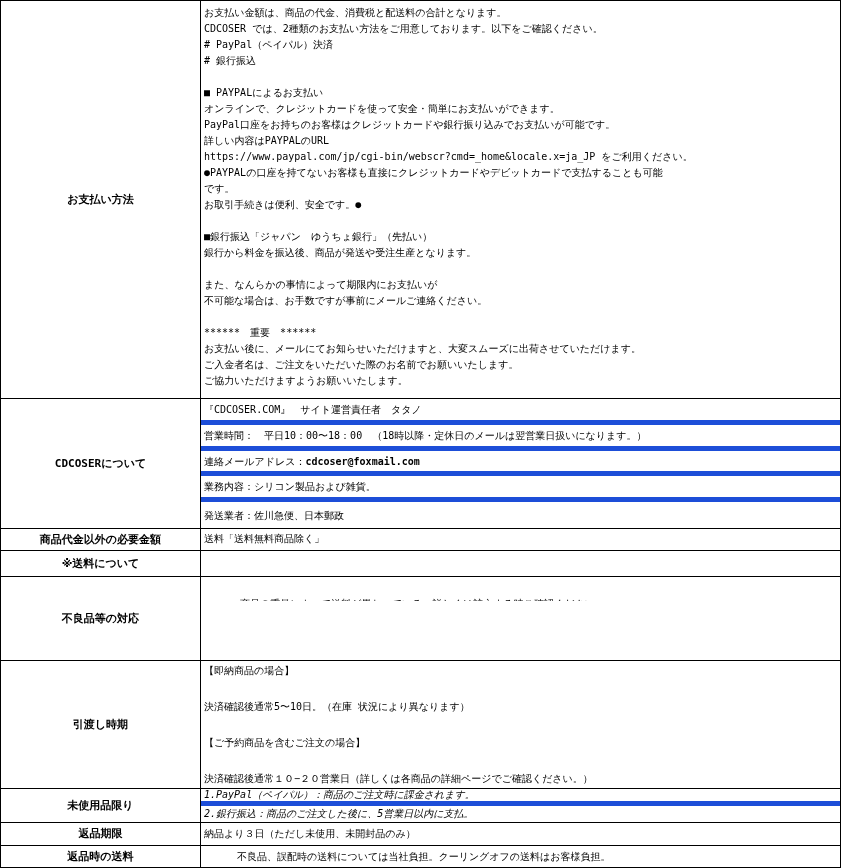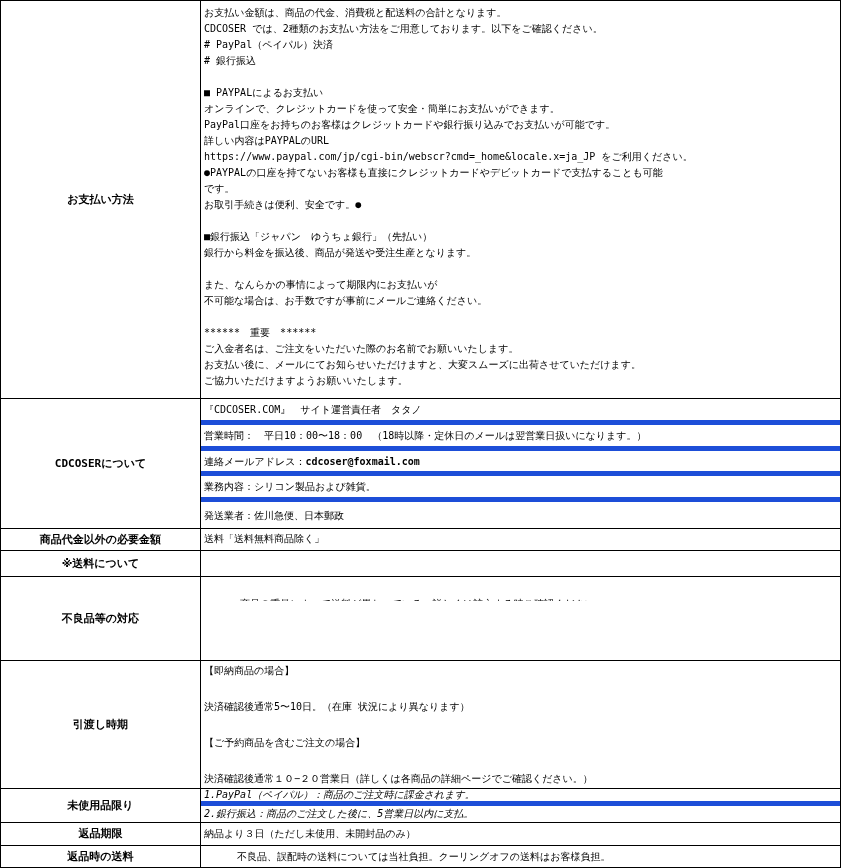--- a/index.html
+++ b/index.html
@@ -108,22 +108,22 @@
           <div class="line">です。</div>
           <div class="line">お取引手続きは便利、安全です。●</div>
           <div class="line">&nbsp;</div>
           <div class="line">■銀行振込「ジャパン　ゆうちょ銀行」（先払い）</div>
           <div class="line">銀行から料金を振込後、商品が発送や受注生産となります。</div>
           <div class="line">&nbsp;</div>
           <div class="line">また、なんらかの事情によって期限内にお支払いが</div>
           <div class="line">不可能な場合は、お手数ですが事前にメールご連絡ください。</div>
           <div class="line">&nbsp;</div>
           <div class="line">******　重要　******</div>
+          <div class="line">お支払い後に、メールにてお知らせいただけますと、大変スムーズに出荷させていただけます。</div>
           <div class="line">ご入金者名は、ご注文をいただいた際のお名前でお願いいたします。</div>
-          <div class="line">お支払い後に、メールにてお知らせいただけますと、大変スムーズに出荷させていただけます。</div>
           <div class="line">ご協力いただけますようお願いいたします。</div>
         </div>
       </div>
     </div>
     <div class="trow row-about-cdcoser">
       <div class="hcell">CDCOSERについて</div>
       <div class="ccell">
         <div class="cell">
           <div class="line">『CDCOSER.COM』　サイト運営責任者　タタノ</div>
         </div>

